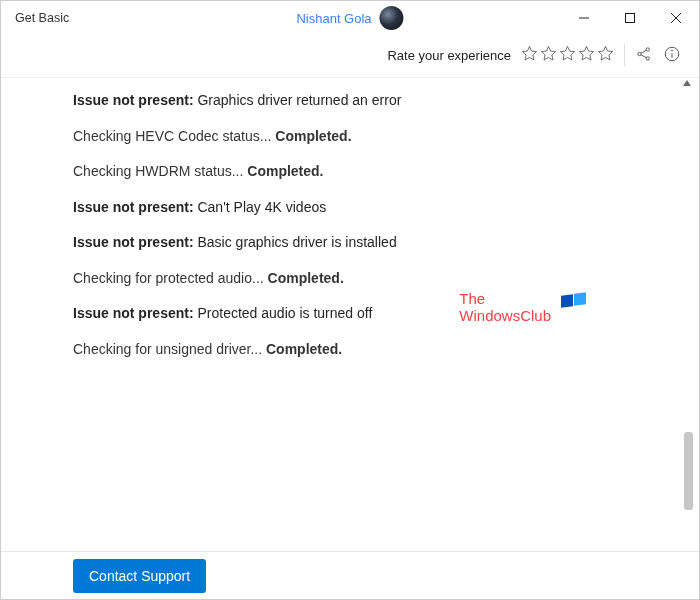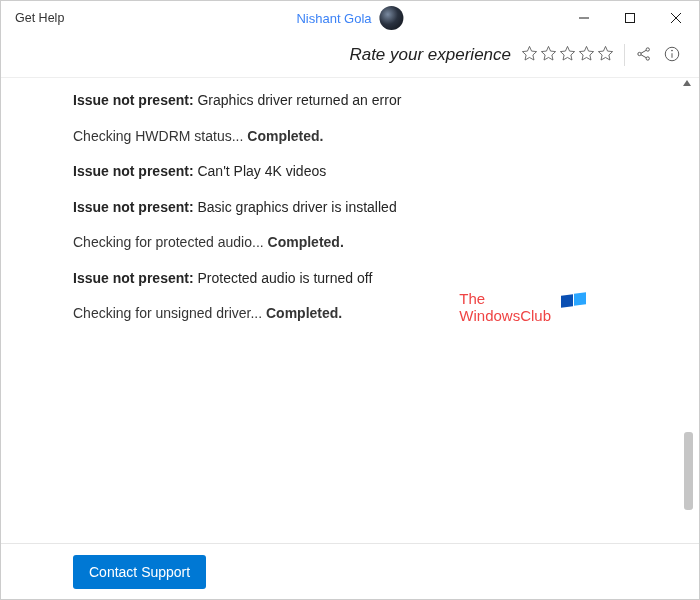--- a/index.html
+++ b/index.html
@@ -40,21 +40,21 @@
     cursor:default;
   }
   .win-btn svg { width:10px; height:10px; stroke:#1b1b1b; stroke-width:1; fill:none; }
   
   .rate-row {
     display:flex; align-items:center; justify-content:flex-end;
     gap:10px;
     padding:6px 18px 8px 0;
     height:42px;
   }
-  .rate-row .rate-label { font-size:17px; color:#222;font-style:italic; }
+  .rate-row .rate-label { font-size:13px; color:#222; }
   .stars { display:flex; gap:2px; }
   .star svg { width:17px; height:17px; fill:none; stroke:#555; stroke-width:1.2; }
   .rate-row .divider {
     width:1px; height:22px; background:#ddd;
   }
   .head-icon svg { width:18px; height:18px; fill:none; stroke:#555; stroke-width:1.3; }
   .head-icon.info svg circle { }
   
   .content-wrap {
     flex:1; position:relative; overflow:hidden;
@@ -77,21 +77,21 @@
   }
   .watermark .wm-logo {
     position:absolute; right:-36px; top:-2px;
     width:26px; height:20px;
   }
   .wm-logo .sqA,.wm-logo .sqB,.wm-logo .sqC,.wm-logo .sqD{position:absolute;}
   .wm-logo .sqA{left:0;top:7px;width:12px;height:12px;background:#0a4fb3;transform:skewY(-8deg);}
   .wm-logo .sqB{left:13px;top:5px;width:12px;height:12px;background:#2aa6ff;transform:skewY(-8deg);}
   
   .footer {
-    height:56px; border-top:1px solid #e6e6e6;
+    height:48px; border-top:1px solid #e6e6e6;
     display:flex; align-items:center;
     padding:0 0 0 72px;
   }
   .support-btn {
     background:#0078d4; color:#fff;
     border:none; border-radius:3px;
     font-size:14px; padding:9px 16px;
     cursor:pointer;
   }
   
@@ -108,21 +108,21 @@
   .scroll-thumb {
     position:absolute; right:2px; width:9px;
     top:340px; height:78px;
     background:#c6c6c6; border-radius:3px;
   }
 </style>
 </head>
 <body>
 
 <div class="titlebar">
-  <span class="title">Get Help</span>
+  <span class="title">Get Basic</span>
   <div class="center">
     <span class="user-name">Nishant Gola</span>
     <span class="avatar"></span>
   </div>
   <div class="win-controls">
     <div class="win-btn">
       <svg viewBox="0 0 10 10">
           <line x1="0" y1="5" x2="10" y2="5"></line>
         </svg>
     </div>
@@ -175,20 +175,21 @@
         <line x1="12" y1="11" x2="12" y2="17"></line>
         <circle cx="12" cy="7.5" r="0.6" fill="#555"></circle>
       </svg>
   </span>
 </div>
 
 <div class="content-wrap">
   <div class="content">
     <div class="diag" id="diag">
         <p><b>Issue not present: </b>Graphics driver returned an error</p>
+        <p class="done-line">Checking HEVC Codec status... <b>Completed.</b></p>
         <p class="done-line">Checking HWDRM status... <b>Completed.</b></p>
         <p><b>Issue not present: </b>Can't Play 4K videos</p>
         <p><b>Issue not present: </b>Basic graphics driver is installed</p>
         <p class="done-line">Checking for protected audio... <b>Completed.</b></p>
         <p><b>Issue not present: </b>Protected audio is turned off</p>
         <p class="done-line">Checking for unsigned driver... <b>Completed.</b></p>
       </div>
 
     <div class="watermark">
       <div class="wm-logo">

